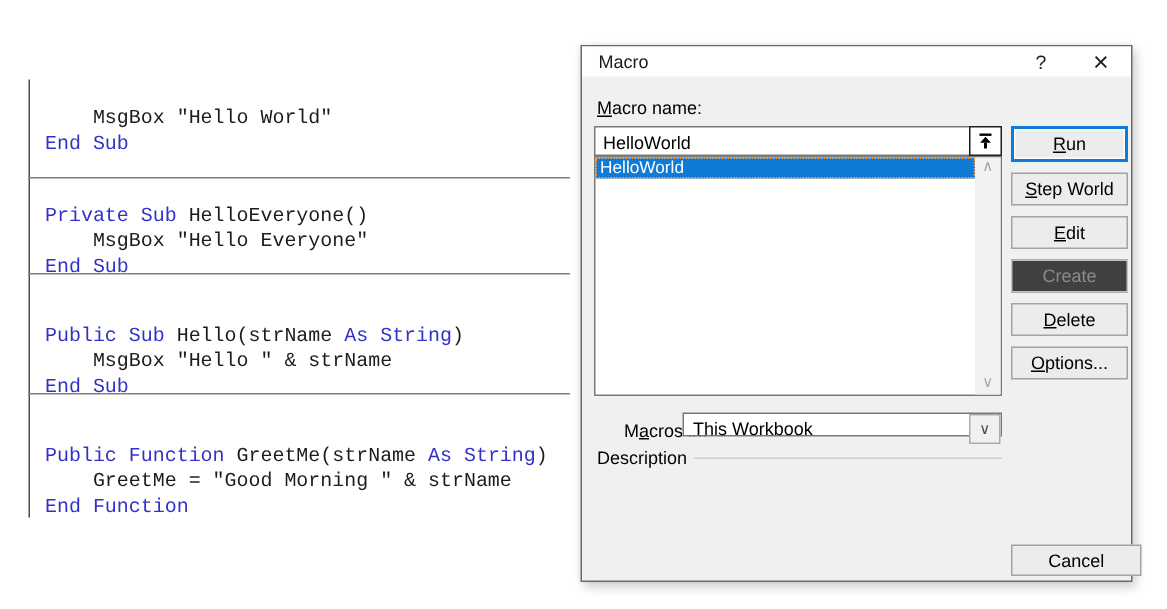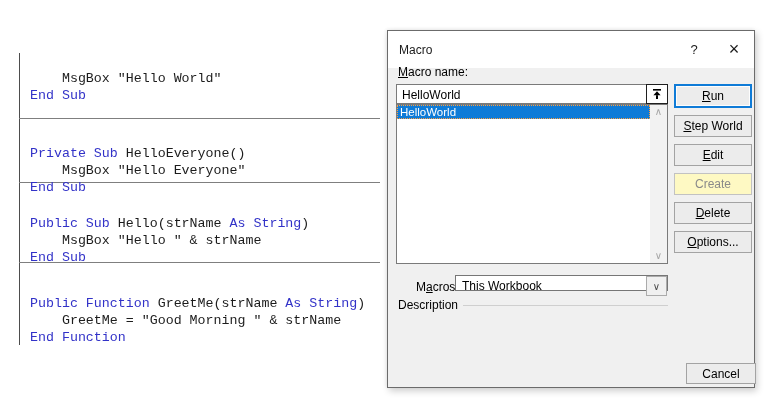--- a/index.html
+++ b/index.html
@@ -6,29 +6,29 @@
   body { background:#fff; }
   .canvas { position:relative; width:778px; height:406px; background:#ffffff;
             font-family:"Liberation Sans", sans-serif; overflow:hidden; }
 
   
   .code-vline { position:absolute; left:19px; top:53px; width:1px; height:292px; background:#4d4d4d; }
   .code-hline { position:absolute; left:19px; width:361px; height:1px; background:#7f7f7f; }
   #hl0 { top:118px; } #hl1 { top:182px; } #hl2 { top:262px; }
   .code-block { position:absolute; left:30px; font-family:"Liberation Mono", monospace;
                 font-size:13.3px; line-height:17px; white-space:pre; color:#1c1c1c; }
-  #cb0 { top:70px; } #cb1 { top:135px;margin-top:10px; } #cb2 { top:215px; } #cb3 { top:295px; }
+  #cb0 { top:70px; } #cb1 { top:135px; } #cb2 { top:215px; } #cb3 { top:295px; }
   .kw { color:#3232c8; }
   .tx { color:#1c1c1c; }
 
   
   .dialog { position:absolute; left:387px; top:30px; width:368px; height:358px;
             background:#f0f0f0; border:1px solid #6b6b6b;
             box-shadow:2px 3px 7px rgba(0,0,0,0.20), -1px -1px 3px rgba(0,0,0,0.06); }
-  .titlebar { position:absolute; left:0; top:0; right:0; height:37px; background:#ffffff;
+  .titlebar { position:absolute; left:0; top:0; right:0; height:20px; background:#ffffff;
               display:flex; align-items:center; padding-left:11px; }
   .title { font-size:12px; color:#1a1a1a; }
   .tb-btns { margin-left:auto; display:flex; height:100%; }
   .tb-btn { width:40px; height:100%; display:flex; align-items:center; justify-content:center;
             color:#1a1a1a; cursor:default; }
   .tb-help { font-size:13px; }
   .tb-close { font-size:18px; }
 
   .lbl { position:absolute; font-size:12px; color:#000; }
   #lbl-macro-name { left:10px; top:34px; }
@@ -47,36 +47,36 @@
   .lb-item.selected { background:#0f7bd7; color:#fff; outline:1px dotted #ff9e3d; outline-offset:-1px; }
   .lb-scroll { position:absolute; right:0; top:0; bottom:0; width:17px; background:#f2f2f2;
                display:flex; flex-direction:column; justify-content:space-between; align-items:center; }
   .sb-arrow { font-size:10px; color:#a6a6a6; line-height:14px; height:14px; }
 
   .btn-col { position:absolute; left:286px; top:53px; width:78px;
              display:flex; flex-direction:column; gap:7px; }
   .btn { height:22px; background:#ececec; border:1px solid #a3a3a3; font-size:12px;
          display:flex; align-items:center; justify-content:center; color:#000; cursor:default; }
   .btn.default { height:24px; border:2px solid #0f7bd7; box-shadow:inset 0 0 0 1px #fdfdfd; }
-  .btn.disabled { color:#8a8a8a; border-color:#c2c2c2; background:#fef9c3; }
+  .btn.disabled { color:#8a8a8a; border-color:#c2c2c2; background:#404040; }
 
   #lbl-macros-in { left:28px; top:249px; }
   .combo { position:absolute; left:67px; top:244px; width:213px; height:16px;
            background:#fff; border:1px solid #767676; }
   .combo-value { font-size:12px; padding:3px 0 0 6px; color:#000; }
   .combo-btn { position:absolute; right:0; top:0; width:21px; height:20px; background:#f0f0f0;
                border:1px solid #ababab; display:flex; align-items:center; justify-content:center; }
   .combo-chevron { font-size:10px; color:#4a4a4a; }
 
   .desc-row { position:absolute; left:10px; top:267px; width:270px;
               display:flex; align-items:center; gap:5px; }
   .desc-label { font-size:12px; color:#000; white-space:nowrap; }
   .desc-line { flex:1; height:1px; background:#cfcfcf; }
 
-  #cancel-btn { position:absolute; left:298px; top:332px; width:70px; height:21px; }
+  #cancel-btn { position:absolute; left:286px; top:332px; width:87px; height:21px; }
 </style>
 </head>
 <body>
 
 <div class="canvas">
 
   <div>
     <div class="code-vline"></div>
     <div class="code-hline" id="hl0"></div>
     <div class="code-hline" id="hl1"></div>

